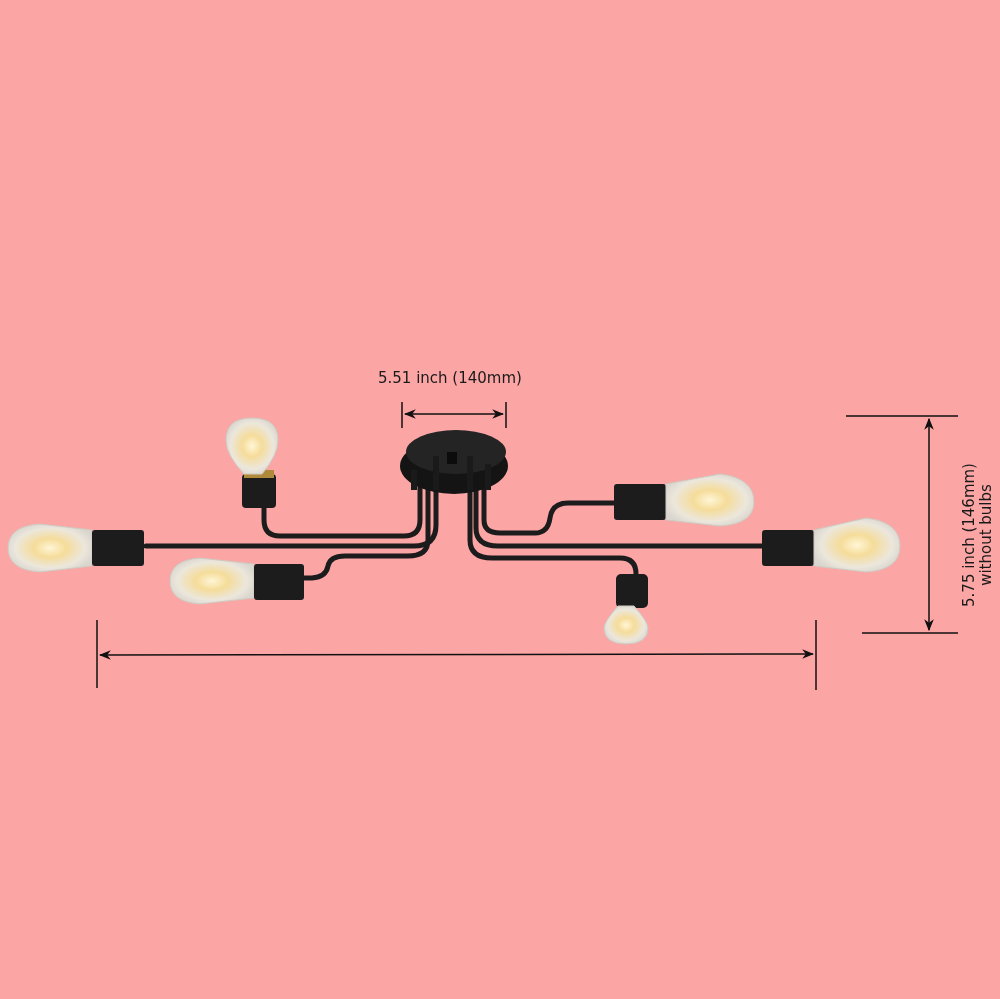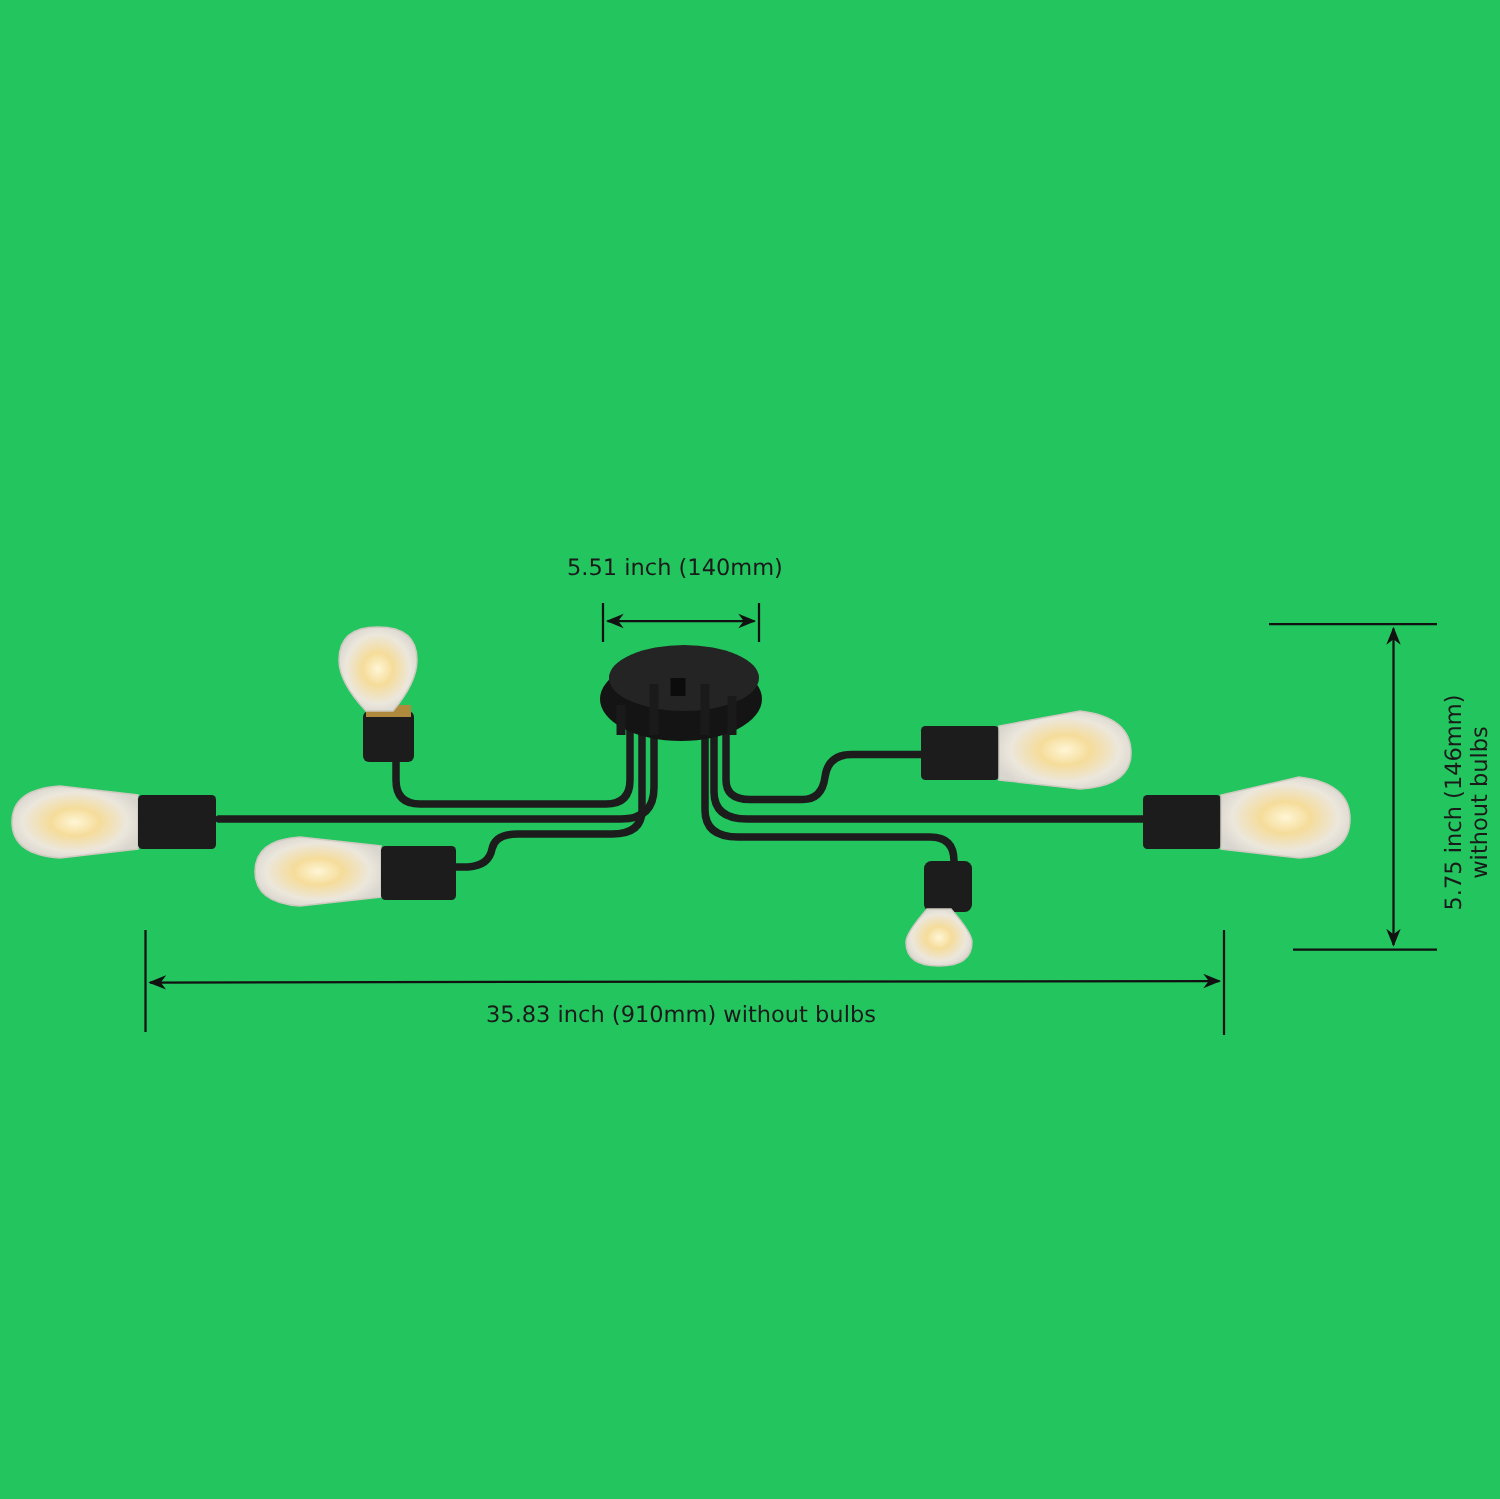--- a/index.html
+++ b/index.html
@@ -1,19 +1,19 @@
 <!DOCTYPE html>
 <html><head>
 <meta charset="utf-8">
 <style>
   html, body { margin: 0; padding: 0; background: #ffffff; }
   #stage {
     position: relative;
     width: 1000px; height: 999px;
-    background: #22c55e;
+    background: #fca5a5;
     overflow: hidden;
     font-family: "DejaVu Sans", sans-serif;
     color: #1a1a1a;
   }
   svg.fixture { position: absolute; left: 0; top: 0; }
   .label {
     position: absolute;
     font-size: 15px;
     color: #1a1a1a;
     white-space: nowrap;
@@ -117,18 +117,17 @@
       <path d="M814,530 L814,566 L866,572 Q900,570 900,546 Q900,522 866,518 Z" fill="url(#glow)" stroke="#cfcac0" stroke-width="1"></path>
     </g>
 
     <g>
       <rect x="616" y="574" width="32" height="34" rx="5" fill="#1c1c1c"></rect>
       <path d="M618,606 Q604,622 604,628 Q604,644 626,644 Q648,644 648,628 Q648,622 634,606 Z" fill="url(#glow)" stroke="#cfcac0" stroke-width="1"></path>
     </g>
   </svg>
 
   <div id="lbl-canopy" class="label">5.51 inch (140mm)</div>
-  <div id="lbl-length" class="label">35.83 inch (910mm) without bulbs</div>
   <div id="lbl-height" class="label">
     <span>5.75 inch (146mm)</span>
     <span>without bulbs</span>
   </div>
 </div>
 
 </body></html>

